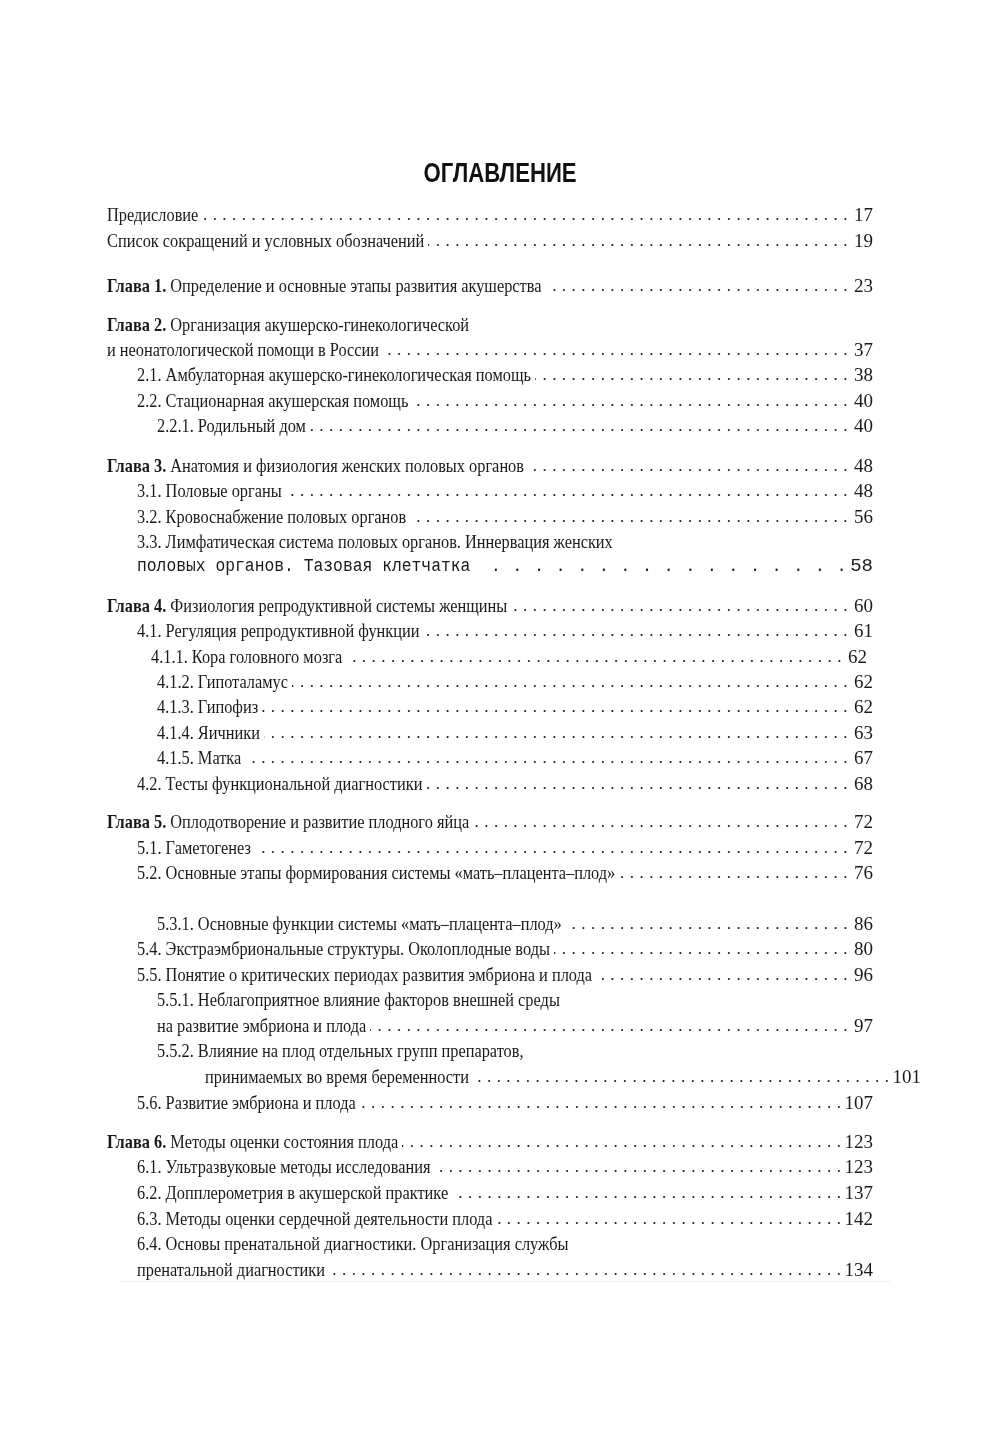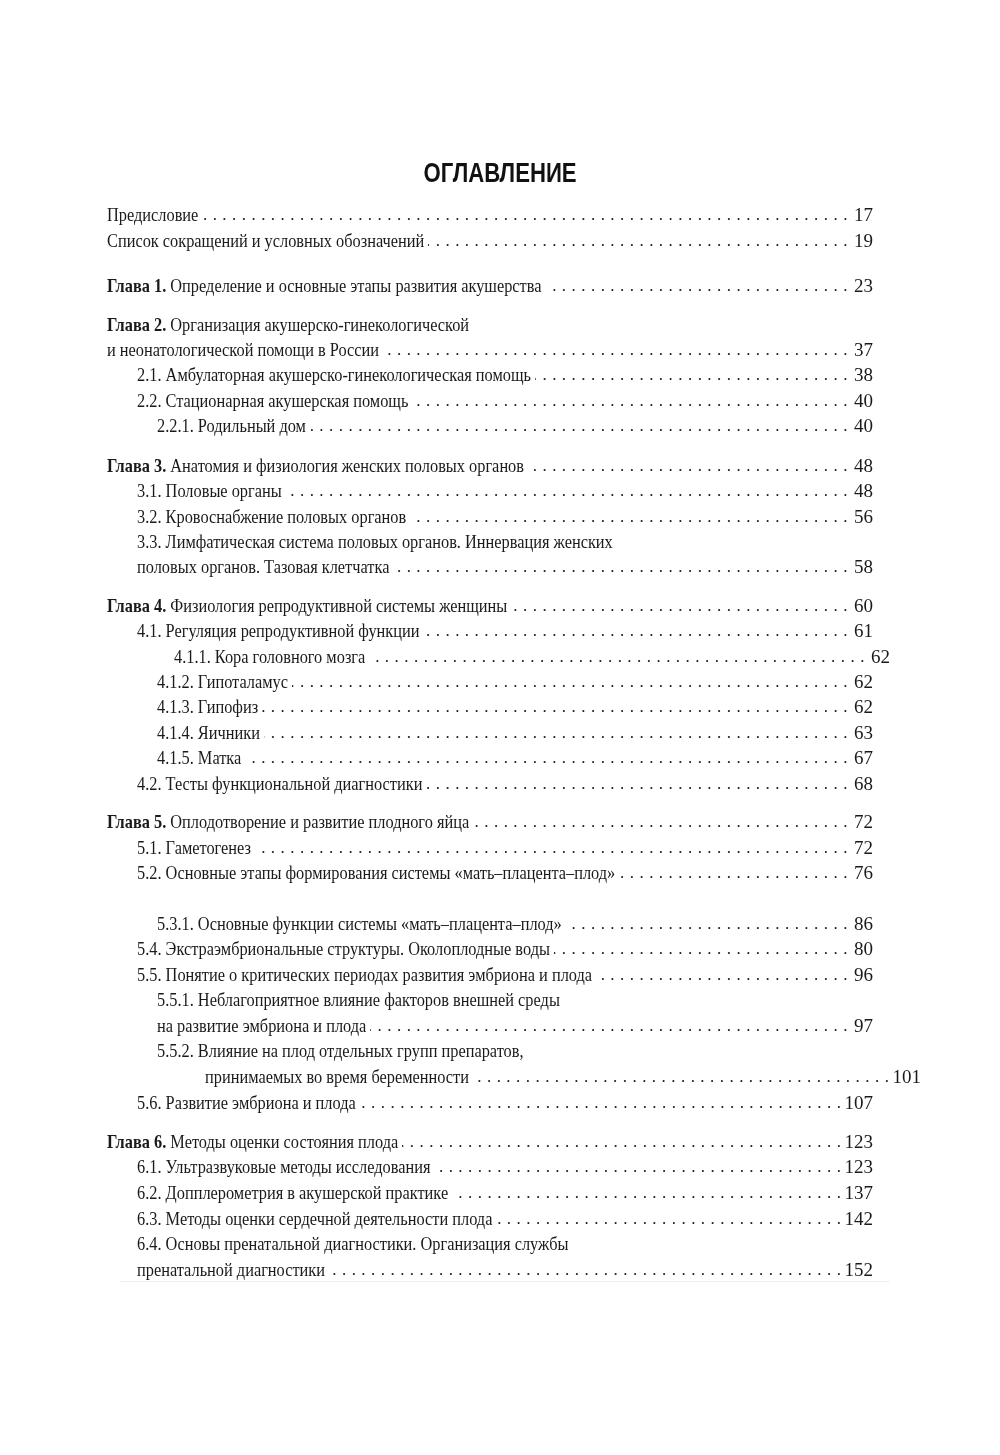--- a/index.html
+++ b/index.html
@@ -72,36 +72,36 @@
         <span class="txt" style="transform: scaleX(0.86); margin-right: -23.52px;"><span>3.1. Половые органы</span></span>
         <span class="lead"></span>
         <span class="pg">48</span>
       </div>
       <div class="row" style="top: 504px; left: 137px; width: 736px;">
         <span class="txt" style="transform: scaleX(0.86); margin-right: -43.82px;"><span>3.2. Кровоснабжение половых органов</span></span>
         <span class="lead"></span>
         <span class="pg">56</span>
       </div>
       <div class="cont" style="top: 529px; left: 137px; transform: scaleX(0.86); transform-origin: 0px 100%;"><span>3.3. Лимфатическая система половых органов. Иннервация женских</span></div>
-      <div class="row" style="top: 554px; left: 137px; width: 736px;">
+      <div class="row" style="top: 554px; left: 137px; width: 736px; font-family: Liberation Mono, monospace;">
         <span class="txt" style="transform: scaleX(0.86); margin-right: -41.02px;"><span>половых органов. Тазовая клетчатка</span></span>
         <span class="lead"></span>
         <span class="pg">58</span>
       </div>
       <div class="row" style="top: 593px; left: 107px; width: 766px;">
         <span class="txt" style="transform: scaleX(0.86); margin-right: -65.1px;"><span class="chap">Глава 4.</span> <span>Физиология репродуктивной системы женщины</span></span>
         <span class="lead"></span>
         <span class="pg">60</span>
       </div>
       <div class="row" style="top: 618px; left: 137px; width: 736px;">
         <span class="txt" style="transform: scaleX(0.86); margin-right: -45.92px;"><span>4.1. Регуляция репродуктивной функции</span></span>
         <span class="lead"></span>
         <span class="pg">61</span>
       </div>
-      <div class="row" style="top: 644px; left: 174px; width: 716px;">
+      <div class="row" style="top: 644px; left: 151px; width: 716px;">
         <span class="txt" style="transform: scaleX(0.86); margin-right: -31.08px;"><span>4.1.1. Кора головного мозга</span></span>
         <span class="lead"></span>
         <span class="pg">62</span>
       </div>
       <div class="row" style="top: 669px; left: 157px; width: 716px;">
         <span class="txt" style="transform: scaleX(0.86); margin-right: -21.28px;"><span>4.1.2. Гипоталамус</span></span>
         <span class="lead"></span>
         <span class="pg">62</span>
       </div>
       <div class="row" style="top: 694px; left: 157px; width: 716px;">
@@ -188,17 +188,17 @@
       </div>
       <div class="row" style="top: 1206px; left: 137px; width: 736px;">
         <span class="txt" style="transform: scaleX(0.86); margin-right: -57.82px;"><span>6.3. Методы оценки сердечной деятельности плода</span></span>
         <span class="lead"></span>
         <span class="pg">142</span>
       </div>
       <div class="cont" style="top: 1231px; left: 137px; transform: scaleX(0.86); transform-origin: 0px 100%;"><span>6.4. Основы пренатальной диагностики. Организация службы</span></div>
       <div class="row" style="top: 1257px; left: 137px; width: 736px;">
         <span class="txt" style="transform: scaleX(0.86); margin-right: -30.66px;"><span>пренатальной диагностики</span></span>
         <span class="lead"></span>
-        <span class="pg">152</span>
+        <span class="pg">134</span>
       </div>
     </div>
   <div class="scan-line"></div>
 </div>
 
 </body></html>

